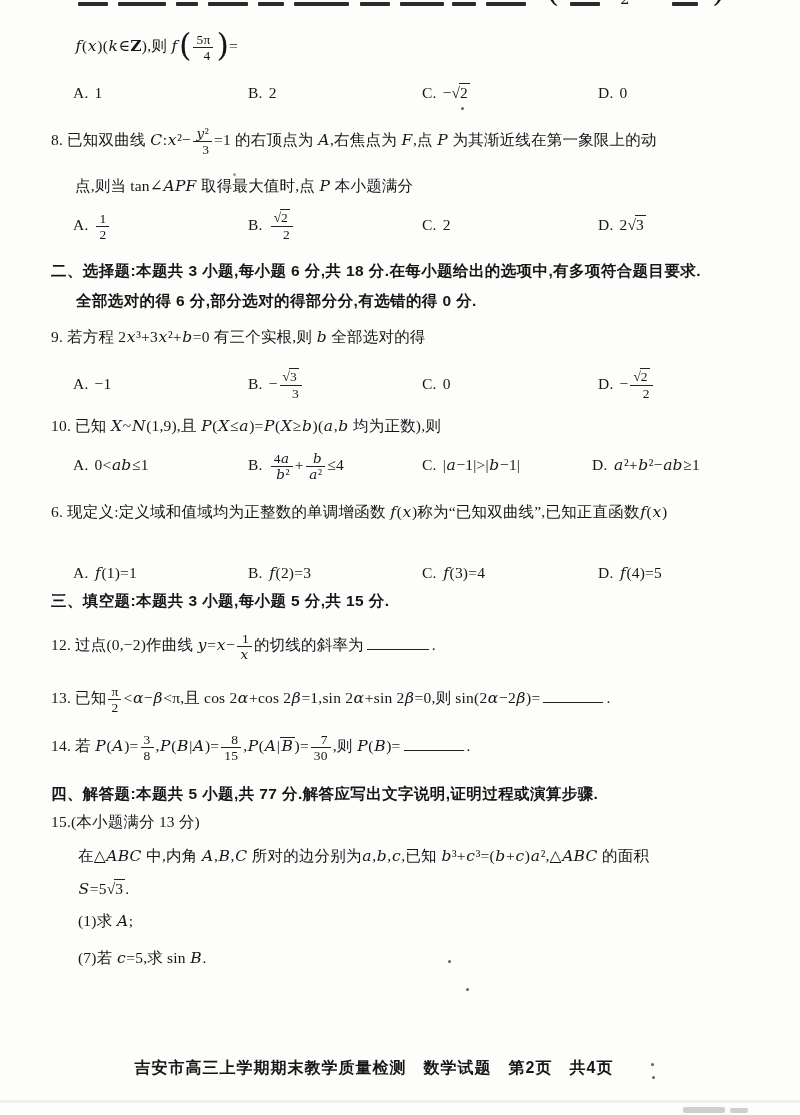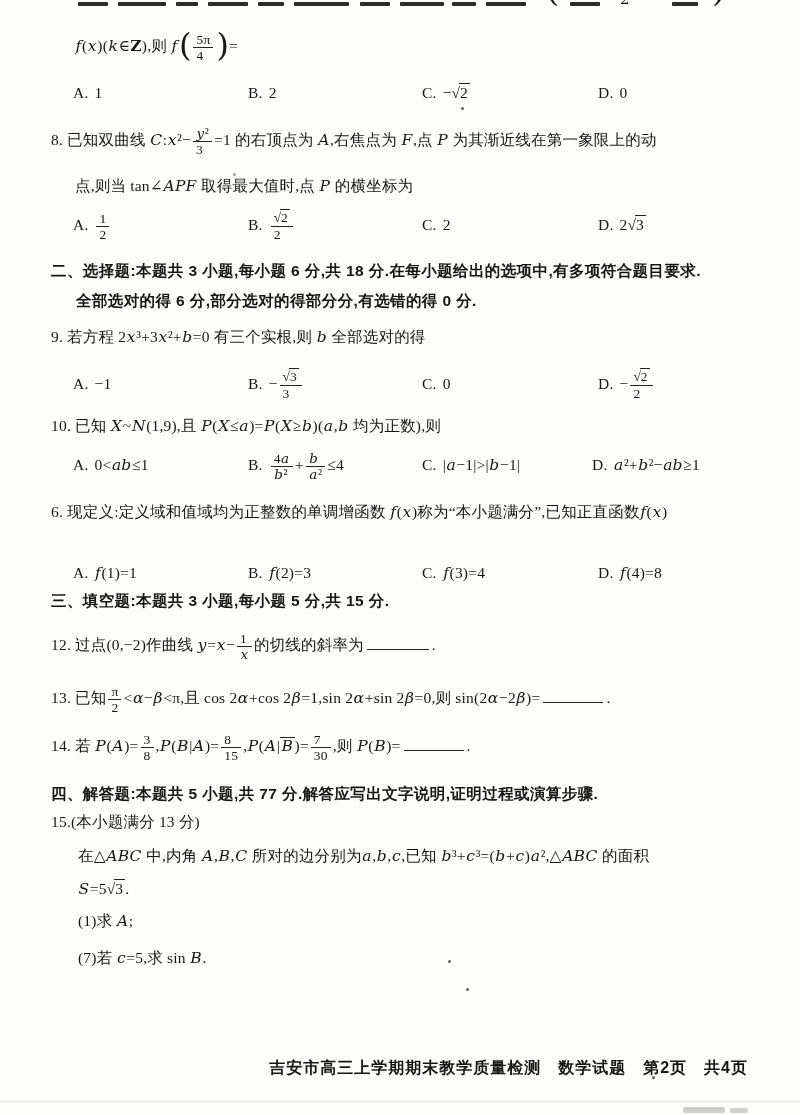--- a/index.html
+++ b/index.html
@@ -18,21 +18,21 @@
   
   .opt{position:absolute;top:0;}
   .o1{left:73px}.o2{left:248px}.o3{left:422px}.o4{left:598px}
   .olab{margin-right:6px;}
 
   
   .t{}
   .v{font-style:italic;font-family:"DejaVu Serif",serif;padding:0 .5px;}
   .bv{font-weight:700;font-family:"DejaVu Serif",serif;}
   sup{font-size:9.5px;}
-  .fr{display:inline-block;vertical-align:middle;text-align:left;margin:0 2px;line-height:normal;}
+  .fr{display:inline-block;vertical-align:middle;text-align:right;margin:0 2px;line-height:normal;}
   .fr .fn,.fr .fd{display:block;font-size:13.5px;line-height:15px;padding:0 3px;}
   .fr .fd{border-top:1px solid #222;}
   .sq{display:inline-block;line-height:normal;white-space:nowrap;}
   .sq .rad{letter-spacing:-1px;}
   .sq .sqv{border-top:1px solid #222;padding:0 2px 0 1px;}
   .ovl{display:inline-block;border-top:1px solid #222;line-height:1.05;padding:0 1px;}
   .bp{display:inline-block;font-size:32px;line-height:0;vertical-align:middle;position:relative;top:-2px;
       font-family:"DejaVu Serif",serif;letter-spacing:-1px;margin:0 1px;}
   .bl{display:inline-block;border-bottom:1px solid #222;height:2px;margin:0 3px;vertical-align:0;}
 
@@ -40,21 +40,21 @@
   .cliprow{position:absolute;top:0;left:0;width:800px;height:11px;overflow:hidden;}
   .cf{position:absolute;top:2px;height:4px;background:#2b2b2b;border-radius:1px;}
   .cp{position:absolute;top:-32px;font-size:34px;line-height:42px;font-family:"DejaVu Serif",serif;}
   .cd{position:absolute;top:-9px;font-size:15px;line-height:16px;font-family:"DejaVu Serif",serif;}
 
   
   .speck{position:absolute;width:3px;height:3px;background:#3a3a3a;border-radius:50%;opacity:.8;}
   .band{position:absolute;top:1100px;left:0;width:800px;height:3px;background:#f1f1ec;}
   .smudge{position:absolute;background:#a9a9a4;opacity:.55;border-radius:2px;}
 
-  .footer{position:absolute;left:0;width:748px;text-align:right;font-size:16px;font-weight:700;
+  .footer{position:absolute;left:0;width:748px;text-align:center;font-size:16px;font-weight:700;
           font-family:"Liberation Sans","DejaVu Sans",sans-serif;letter-spacing:1px;}
 </style>
 </head>
 <body>
 
 <div class="page">
 
   <div class="cliprow">
     <span class="cf" style="left:78px;width:30px"></span>
     <span class="cf" style="left:118px;width:48px"></span>
@@ -75,21 +75,21 @@
 
   <div class="r tall" style="top:24px;left:75px"><span class="v">f</span><span class="t">(</span><span class="v">x</span><span class="t">)(</span><span class="v">k</span><span class="t">∈</span><span class="bv">Z</span><span class="t">),则 </span><span class="v">f</span><span class="bp">(</span><span class="fr"><span class="fn"><span class="t">5π</span></span><span class="fd"><span class="t">4</span></span></span><span class="bp">)</span><span class="t">=</span></div>
   <div class="r" style="top:82px;left:0">
     <span class="opt o1"><span class="olab">A.</span><span><span class="t">1</span></span></span>
     <span class="opt o2"><span class="olab">B.</span><span><span class="t">2</span></span></span>
     <span class="opt o3"><span class="olab">C.</span><span><span class="t">−</span><span class="sq"><span class="rad">√</span><span class="sqv"><span class="t">2</span></span></span></span></span>
     <span class="opt o4"><span class="olab">D.</span><span><span class="t">0</span></span></span>
   </div>
 
   <div class="r tall" style="top:118px;left:51px"><span class="t">8. 已知双曲线 </span><span class="v">C</span><span class="t">:</span><span class="v">x</span><span class="t">²−</span><span class="fr"><span class="fn"><span class="v">y</span><span class="t">²</span></span><span class="fd"><span class="t">3</span></span></span><span class="t">=1 的右顶点为 </span><span class="v">A</span><span class="t">,右焦点为 </span><span class="v">F</span><span class="t">,点 </span><span class="v">P</span><span class="t"> 为其渐近线在第一象限上的动</span></div>
-  <div class="r" style="top:175px;left:75px"><span class="t">点,则当 tan∠</span><span class="v">APF</span><span class="t"> 取得最大值时,点 </span><span class="v">P</span><span class="t"> 的横坐标为</span></div>
+  <div class="r" style="top:175px;left:75px"><span class="t">点,则当 tan∠</span><span class="v">APF</span><span class="t"> 取得最大值时,点 </span><span class="v">P</span><span class="t"> 本小题满分</span></div>
   <div class="r tall" style="top:203px;left:0">
     <span class="opt o1"><span class="olab">A.</span><span><span class="fr"><span class="fn"><span class="t">1</span></span><span class="fd"><span class="t">2</span></span></span></span></span>
     <span class="opt o2"><span class="olab">B.</span><span><span class="fr"><span class="fn"><span class="sq"><span class="rad">√</span><span class="sqv"><span class="t">2</span></span></span></span><span class="fd"><span class="t">2</span></span></span></span></span>
     <span class="opt o3"><span class="olab">C.</span><span><span class="t">2</span></span></span>
     <span class="opt o4"><span class="olab">D.</span><span><span class="t">2</span><span class="sq"><span class="rad">√</span><span class="sqv"><span class="t">3</span></span></span></span></span>
   </div>
 
   <div class="r hd" style="top:260px;left:51px">二、选择题:本题共 3 小题,每小题 6 分,共 18 分.在每小题给出的选项中,有多项符合题目要求.</div>
   <div class="r hd" style="top:290px;left:76px">全部选对的得 6 分,部分选对的得部分分,有选错的得 0 分.</div>
 
@@ -102,26 +102,26 @@
   </div>
 
   <div class="r" style="top:415px;left:51px"><span class="t">10. 已知 </span><span class="v">X</span><span class="t">~</span><span class="v">N</span><span class="t">(1,9),且 </span><span class="v">P</span><span class="t">(</span><span class="v">X</span><span class="t">≤</span><span class="v">a</span><span class="t">)=</span><span class="v">P</span><span class="t">(</span><span class="v">X</span><span class="t">≥</span><span class="v">b</span><span class="t">)(</span><span class="v">a</span><span class="t">,</span><span class="v">b</span><span class="t"> 均为正数),则</span></div>
   <div class="r tall" style="top:443px;left:0">
     <span class="opt o1"><span class="olab">A.</span><span><span class="t">0&lt;</span><span class="v">ab</span><span class="t">≤1</span></span></span>
     <span class="opt o2"><span class="olab">B.</span><span><span class="fr"><span class="fn"><span class="t">4</span><span class="v">a</span></span><span class="fd"><span class="v">b</span><span class="t">²</span></span></span><span class="t">+</span><span class="fr"><span class="fn"><span class="v">b</span></span><span class="fd"><span class="v">a</span><span class="t">²</span></span></span><span class="t">≤4</span></span></span>
     <span class="opt o3"><span class="olab">C.</span><span><span class="t">|</span><span class="v">a</span><span class="t">−1|&gt;|</span><span class="v">b</span><span class="t">−1|</span></span></span>
     <span class="opt o4" style="left:592px"><span class="olab">D.</span><span><span class="v">a</span><span class="t">²+</span><span class="v">b</span><span class="t">²−</span><span class="v">ab</span><span class="t">≥1</span></span></span>
   </div>
 
-  <div class="r" style="top:501px;left:51px"><span class="t">6. 现定义:定义域和值域均为正整数的单调增函数 </span><span class="v">f</span><span class="t">(</span><span class="v">x</span><span class="t">)称为“本小题满分”,已知正直函数</span><span class="v">f</span><span class="t">(</span><span class="v">x</span><span class="t">)</span></div>
+  <div class="r" style="top:501px;left:51px"><span class="t">6. 现定义:定义域和值域均为正整数的单调增函数 </span><span class="v">f</span><span class="t">(</span><span class="v">x</span><span class="t">)称为“已知双曲线”,已知正直函数</span><span class="v">f</span><span class="t">(</span><span class="v">x</span><span class="t">)</span></div>
   <div class="r" style="top:562px;left:0">
     <span class="opt o1"><span class="olab">A.</span><span><span class="v">f</span><span class="t">(1)=1</span></span></span>
     <span class="opt o2"><span class="olab">B.</span><span><span class="v">f</span><span class="t">(2)=3</span></span></span>
     <span class="opt o3"><span class="olab">C.</span><span><span class="v">f</span><span class="t">(3)=4</span></span></span>
-    <span class="opt o4"><span class="olab">D.</span><span><span class="v">f</span><span class="t">(4)=8</span></span></span>
+    <span class="opt o4"><span class="olab">D.</span><span><span class="v">f</span><span class="t">(4)=5</span></span></span>
   </div>
 
   <div class="r hd" style="top:590px;left:51px">三、填空题:本题共 3 小题,每小题 5 分,共 15 分.</div>
 
   <div class="r tall" style="top:623px;left:51px"><span class="t">12. 过点(0,−2)作曲线 </span><span class="v">y</span><span class="t">=</span><span class="v">x</span><span class="t">−</span><span class="fr"><span class="fn"><span class="t">1</span></span><span class="fd"><span class="v">x</span></span></span><span class="t">的切线的斜率为</span><span class="bl" style="width: 62px;"></span><span class="t">.</span></div>
   <div class="r tall" style="top:676px;left:51px"><span class="t">13. 已知</span><span class="fr"><span class="fn"><span class="t">π</span></span><span class="fd"><span class="t">2</span></span></span><span class="t">&lt;</span><span class="v">α</span><span class="t">−</span><span class="v">β</span><span class="t">&lt;π,且 cos 2</span><span class="v">α</span><span class="t">+cos 2</span><span class="v">β</span><span class="t">=1,sin 2</span><span class="v">α</span><span class="t">+sin 2</span><span class="v">β</span><span class="t">=0,则 sin(2</span><span class="v">α</span><span class="t">−2</span><span class="v">β</span><span class="t">)=</span><span class="bl" style="width: 60px;"></span><span class="t">.</span></div>
   <div class="r tall" style="top:724px;left:51px"><span class="t">14. 若 </span><span class="v">P</span><span class="t">(</span><span class="v">A</span><span class="t">)=</span><span class="fr"><span class="fn"><span class="t">3</span></span><span class="fd"><span class="t">8</span></span></span><span class="t">,</span><span class="v">P</span><span class="t">(</span><span class="v">B</span><span class="t">|</span><span class="v">A</span><span class="t">)=</span><span class="fr"><span class="fn"><span class="t">8</span></span><span class="fd"><span class="t">15</span></span></span><span class="t">,</span><span class="v">P</span><span class="t">(</span><span class="v">A</span><span class="t">|</span><span class="ovl"><span class="v">B</span></span><span class="t">)=</span><span class="fr"><span class="fn"><span class="t">7</span></span><span class="fd"><span class="t">30</span></span></span><span class="t">,则 </span><span class="v">P</span><span class="t">(</span><span class="v">B</span><span class="t">)=</span><span class="bl" style="width: 60px;"></span><span class="t">.</span></div>
 
   <div class="r hd" style="top:783px;left:51px">四、解答题:本题共 5 小题,共 77 分.解答应写出文字说明,证明过程或演算步骤.</div>
 

